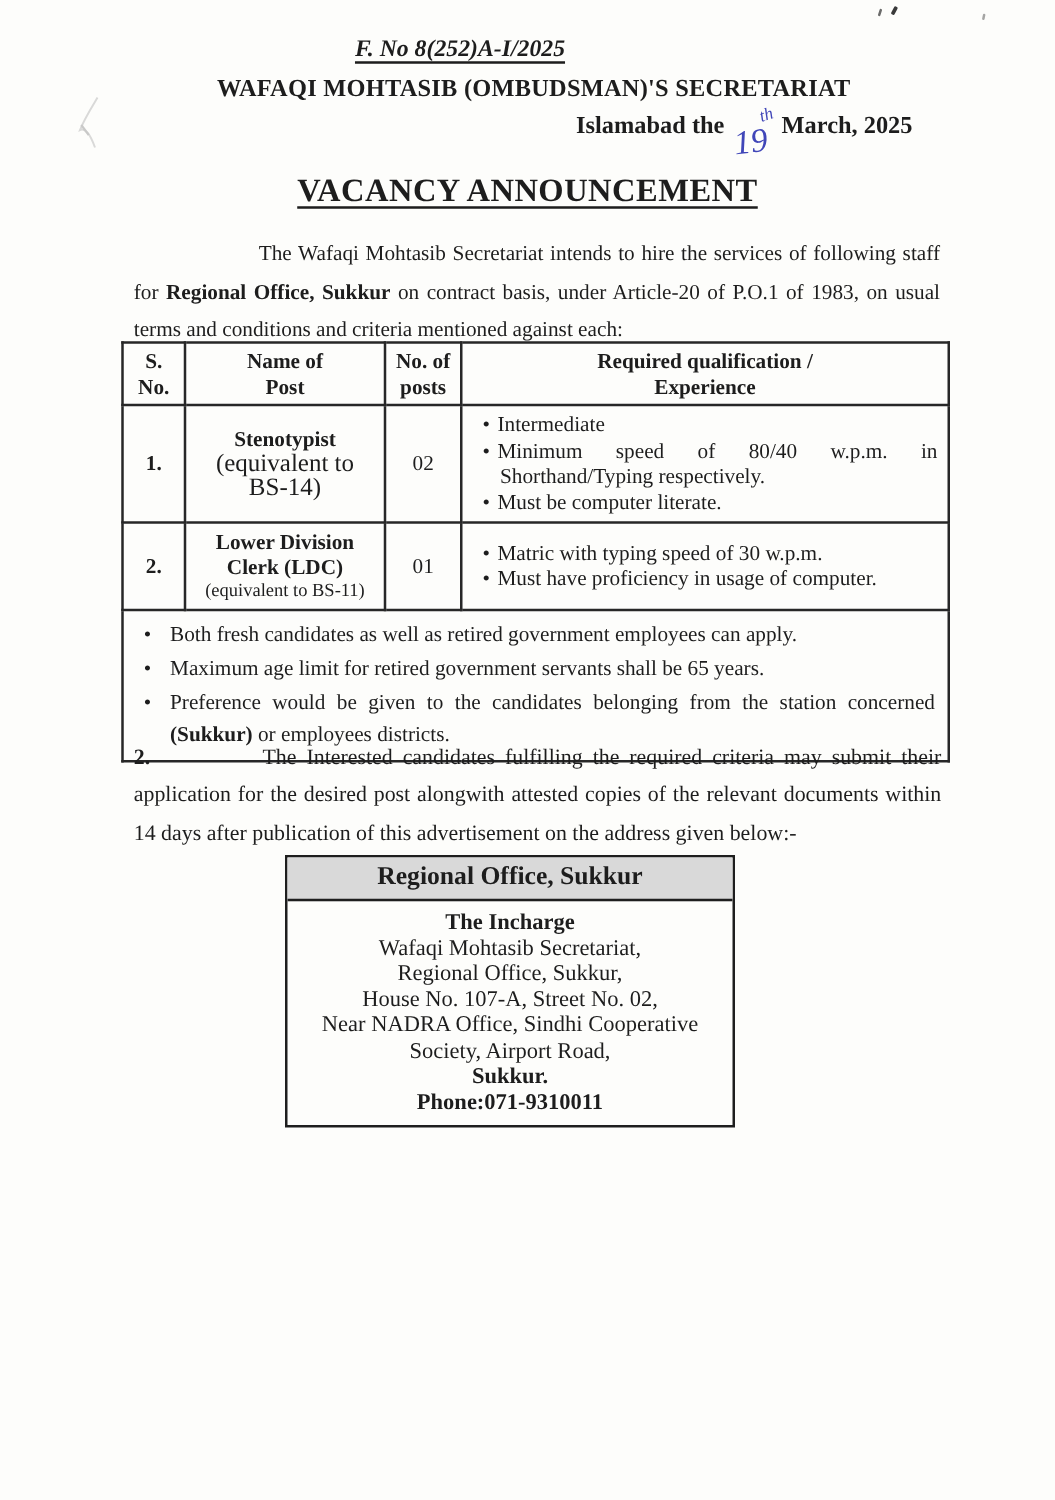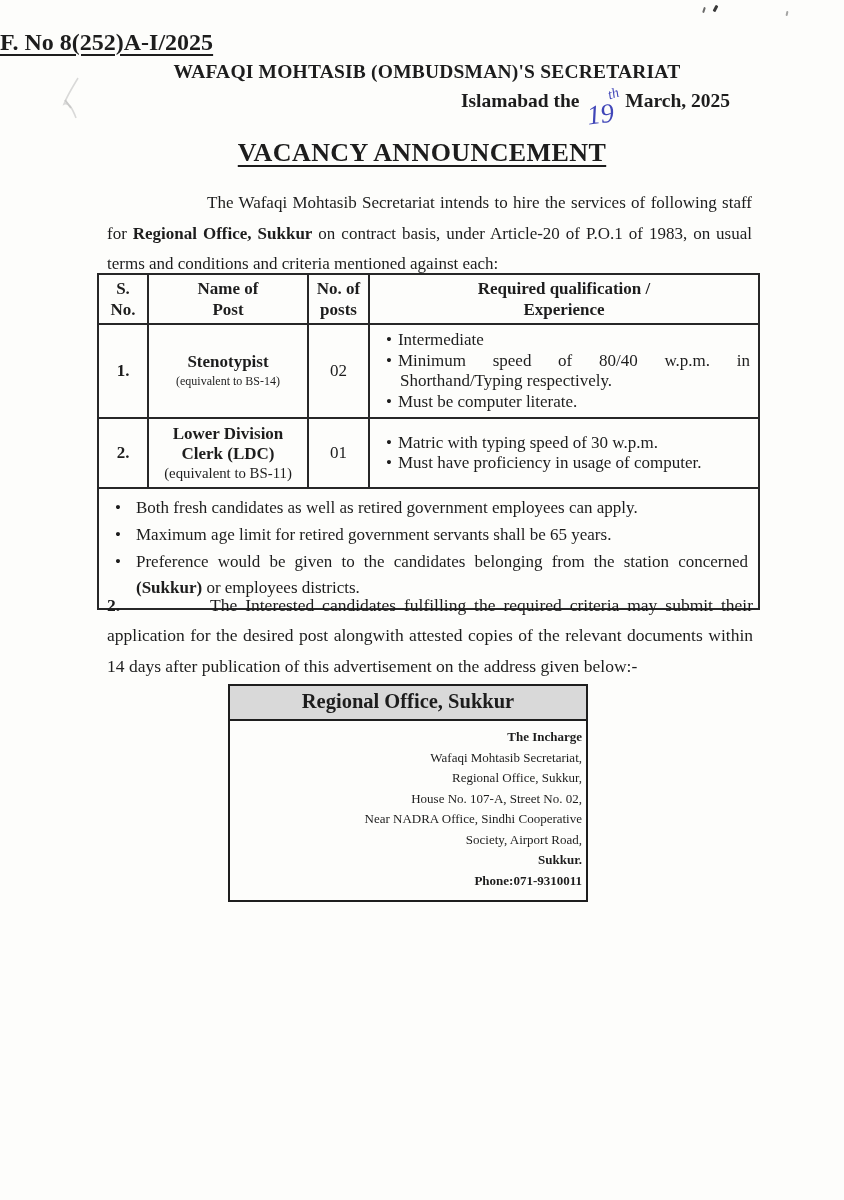--- a/index.html
+++ b/index.html
@@ -13,22 +13,22 @@
     width:844px;height:1200px;
     margin:0 auto;
     background:#fdfdfb;
     color:var(--ink);
     font-family:"Liberation Serif","DejaVu Serif",serif;
     overflow:hidden;
   }
   
   .fileno{
     position:absolute;top:29px;left:0;width:736px;
-    text-align:left;font-weight:bold;font-size:24px;
-    text-decoration:underline;text-decoration-thickness:2px;text-underline-offset:4px;
+    text-align:center;font-weight:bold;font-size:19px;
+    text-decoration:underline;text-decoration-thickness:2px;text-underline-offset:4px;font-style:italic;
   }
   .org-title{
     position:absolute;top:61px;left:5px;width:844px;
     text-align:center;font-weight:bold;font-size:19.5px;letter-spacing:.2px;
   }
   .dateline{
     position:absolute;top:90px;right:114px;
     font-weight:bold;font-size:19.5px;white-space:nowrap;
   }
   .hw-slot{display:inline-block;width:36px;position:relative;vertical-align:baseline;}
@@ -66,21 +66,21 @@
   }
   .vtable th,.vtable td{border:2px solid #272727;vertical-align:middle;}
   .vtable th{
     font-weight:bold;text-align:center;line-height:21px;
     white-space:pre-line;height:44px;padding:2px 0;
   }
   .cell-center{text-align:center;}
   .row1 td{height:78px;}
   .row2 td{height:54px;}
   .post-title{font-weight:bold;display:block;line-height:20px;}
-  .post-sub{display:block;font-size:12px;line-height:19px;}
+  .post-sub{display:block;font-size:20px;line-height:19px;}
   .post-sub.tight{font-size:14.8px;line-height:18px;}
   .post-cell{padding:1px 16px;}
   .post-cell.narrowpad{padding:5px 2px;}
   .qual-cell{padding:5px 8px 5px 16px;vertical-align:middle;}
   .qual{
     padding-left:14px;text-indent:-14px;text-align:justify;line-height:20.5px;
   }
   .qual::before{content:"\2022";margin-right:6px;}
   .notes-cell{padding:5px 10px 6px 4px;}
   .note{position:relative;padding-left:33px;text-align:justify;line-height:26px;margin:1px 0;}
@@ -89,21 +89,21 @@
   .addr-box{
     position:absolute;top:684px;left:228px;width:356px;
     border:2.5px solid #1e1e1e;background:#fdfdfb;
   }
   .addr-head{
     background:var(--shade);
     border-bottom:2.5px solid #1e1e1e;
     font-weight:bold;font-size:20.5px;text-align:center;
     padding:4px 0 6px;
   }
-  .addr-body{padding:6px 4px 9px;text-align:right;font-size:13px;line-height:20.5px;font-family:Liberation Serif, serif;}
+  .addr-body{padding:6px 4px 9px;text-align:center;font-size:18px;line-height:20.5px;font-family:Liberation Serif, serif;}
   .addr-line.bold{font-weight:bold;}
   
   .speck{position:absolute;background:#3a3a3a;border-radius:1px;}
   .speck-a{top:7px;left:703px;width:2px;height:6px;transform:rotate(18deg);opacity:.75;}
   .speck-b{top:5px;left:714px;width:3px;height:7px;transform:rotate(28deg);}
   .speck-c{top:11px;left:786px;width:2px;height:5px;transform:rotate(12deg);opacity:.45;}
   .pen-mark{position:absolute;top:74px;left:52px;opacity:.55;}
 </style>
 </head>
 <body>

